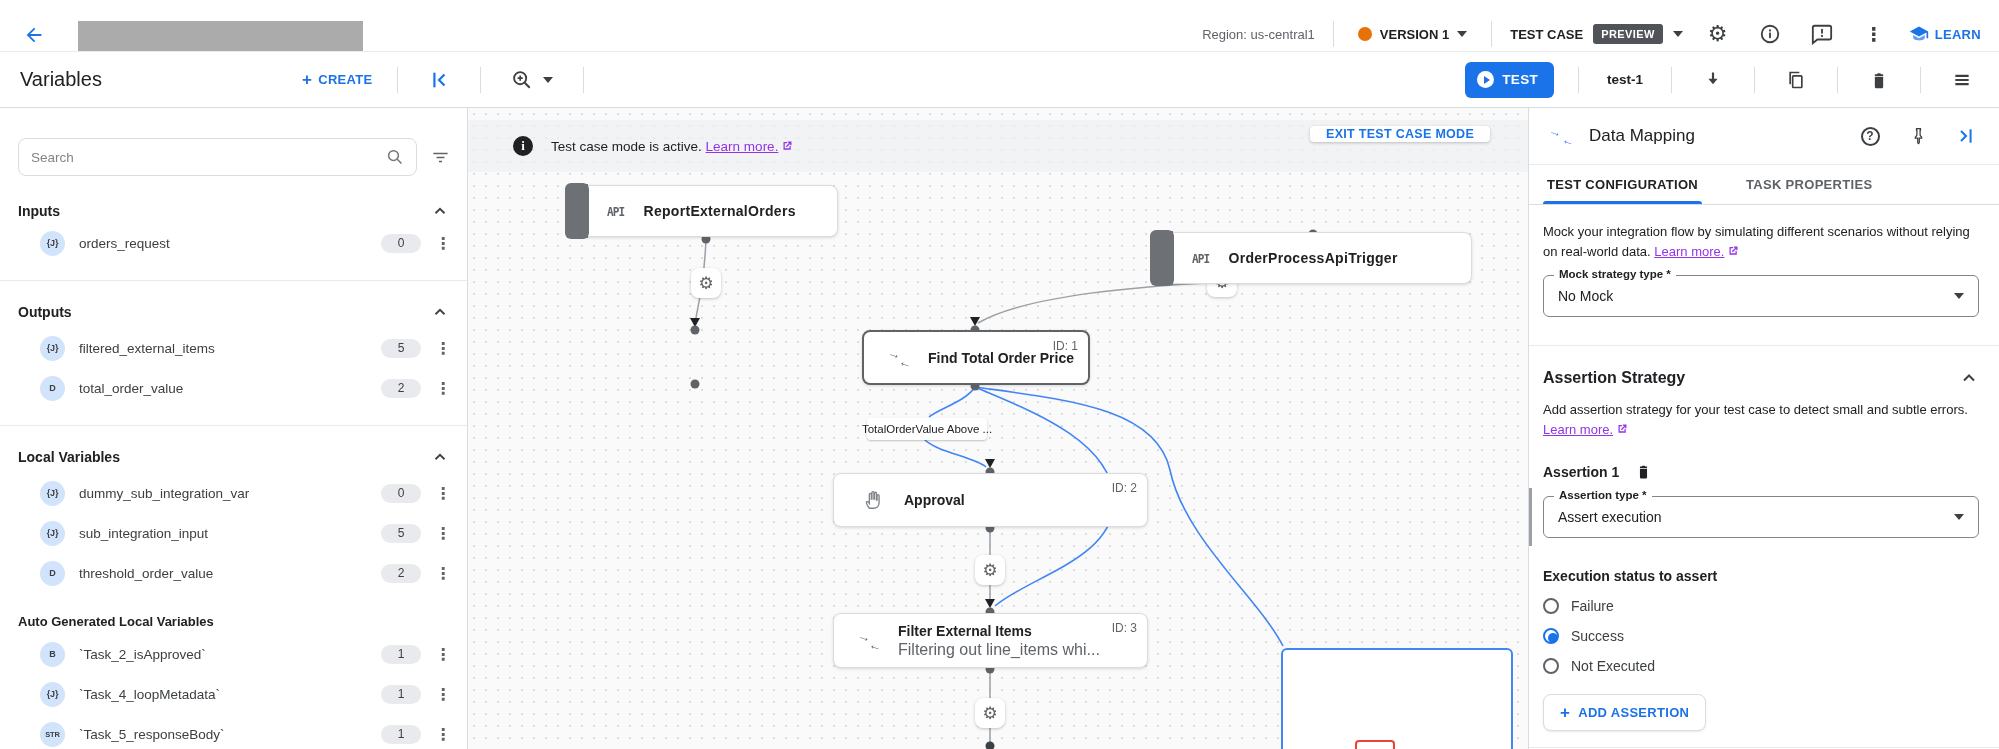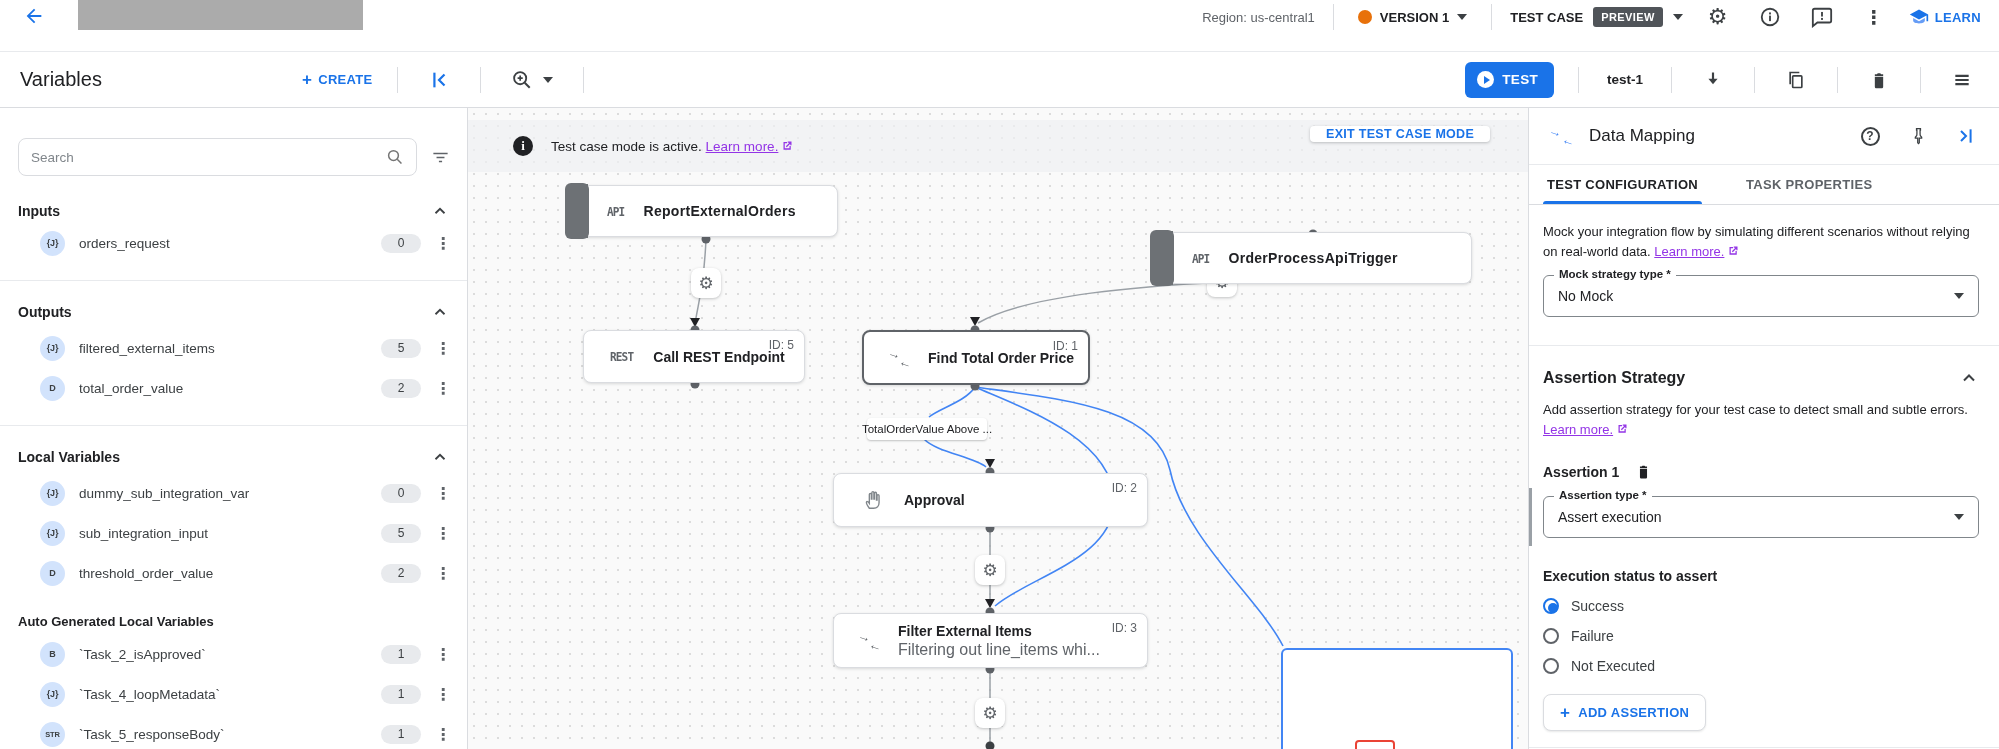--- a/index.html
+++ b/index.html
@@ -2,21 +2,21 @@
 <html><head>
 <meta charset="utf-8">
 <style>
   * { margin:0; padding:0; box-sizing:border-box; }
   html,body { width:1999px; height:749px; overflow:hidden; background:#fff;
     font-family:"Liberation Sans","DejaVu Sans",sans-serif; color:#202124; }
   .sep { width:1px; height:26px; background:#dadce0; flex:none; }
   svg { display:block; }
 
   
-  .appbar { height:52px; display:flex; align-items:flex-start; border-bottom:1px solid #e8eaed; padding:0 18px; }
+  .appbar { height:52px; display:flex; align-items:flex-end; border-bottom:1px solid #e8eaed; padding:0 18px; }
   .back-btn { width:32px; height:32px; display:flex; align-items:center; justify-content:center; cursor:pointer; }
   .title-block { width:285px; height:30px; background:#ababab; margin-left:28px; }
   .appbar .grow { flex:1; }
   .appbar-right { display:flex; align-items:center; gap:18px; }
   .region { color:#5f6368; font-size:13px; }
   .version { display:flex; align-items:center; gap:8px; font-size:13px; font-weight:bold; color:#202124; padding:0 6px; }
   .dot-orange { width:14px; height:14px; border-radius:50%; background:#e8710a; }
   .caret { width:0; height:0; border-left:5px solid transparent; border-right:5px solid transparent; border-top:6px solid #3c4043; }
   .testcase { display:flex; align-items:center; gap:10px; font-size:13px; font-weight:bold; }
   .badge-preview { background:#505459; color:#fff; font-size:11px; font-weight:bold; padding:4px 8px; border-radius:3px; letter-spacing:.4px; }
@@ -420,27 +420,20 @@
     </div>
 
     <div class="node tab n-trigger">
       <span class="bar"></span>
       <div class="node-inner">
         <span class="node-api">API</span>
         <span class="node-title">OrderProcessApiTrigger</span>
       </div>
     </div>
 
-    <div class="node n-rest">
-      <div class="node-inner" style="padding-left:26px;">
-        <span class="node-api">REST</span>
-        <span class="node-title">Call REST Endpoint</span>
-      </div>
-      <span class="node-id">ID: 5</span>
-    </div>
 
     <div class="node n-find">
       <div class="node-inner" style="padding-left:24px;">
         <span class="map-ic">
             <span class="a1">→</span>
             <span class="a2">←</span>
           </span>
         <span class="node-title">Find Total Order Price</span>
       </div>
       <span class="node-id">ID: 1</span>
@@ -557,26 +550,26 @@
 
       <div class="ol-field" style="margin-top:16px;">
         <span class="ol-label">Assertion type *</span>
         <span class="ol-value">Assert execution</span>
         <span class="caret"></span>
       </div>
 
       <div class="status-label">Execution status to assert</div>
 
       <div class="radio-row">
+        <span class="radio"></span>
+        <span class="radio-label">Failure</span>
+      </div>
+      <div class="radio-row">
         <span class="radio checked"></span>
         <span class="radio-label">Success</span>
-      </div>
-      <div class="radio-row">
-        <span class="radio"></span>
-        <span class="radio-label">Failure</span>
       </div>
       <div class="radio-row">
         <span class="radio"></span>
         <span class="radio-label">Not Executed</span>
       </div>
 
       <button class="add-btn">
         <span class="plus" style="color:#1a73e8;">+</span>
         <span>ADD ASSERTION</span>
       </button>

